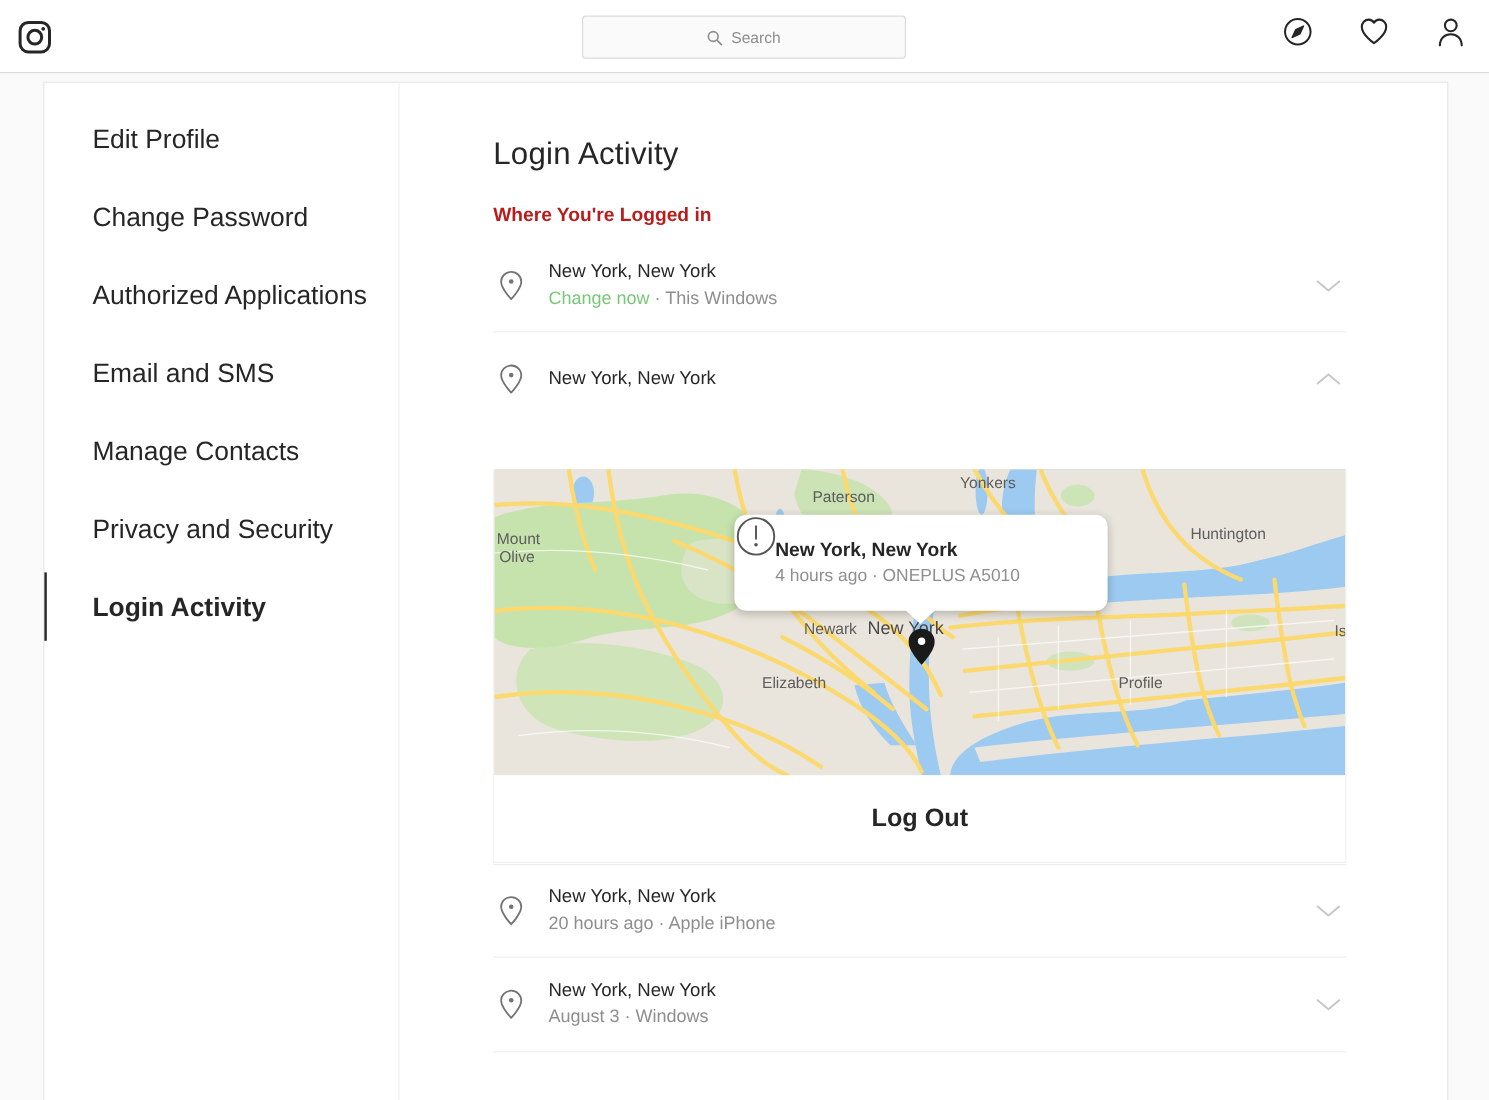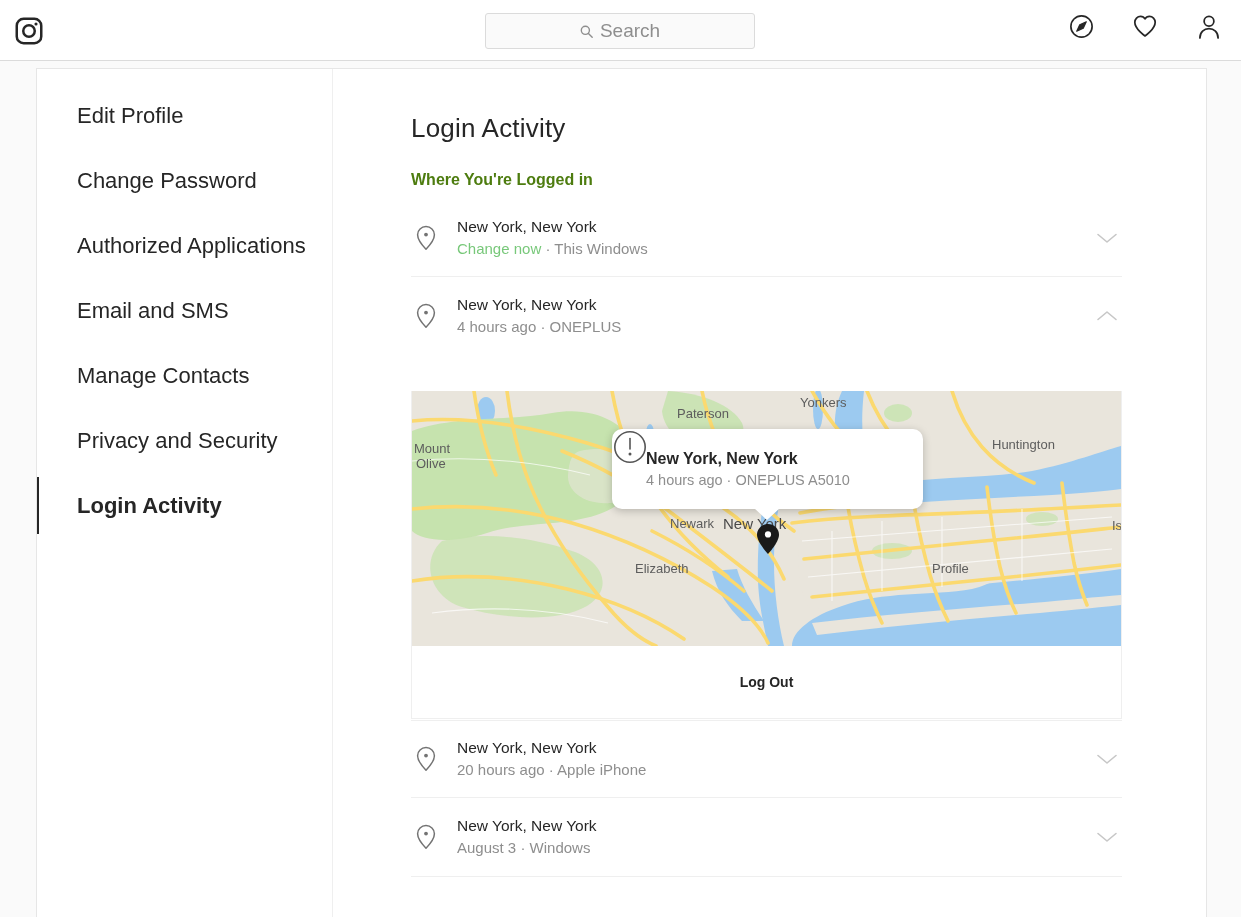--- a/index.html
+++ b/index.html
@@ -17,21 +17,21 @@
     background:#fff; border-bottom:1px solid #dbdbdb;
     display:flex; align-items:center;
   }
   .logo-wrap{ position:absolute; left:12px; top:14px; width:34px; height:34px;
               display:flex; align-items:center; justify-content:center; cursor:pointer;}
   .search-box{
     position:absolute; left:485px; top:13px; width:270px; height:36px;
     background:#fafafa; border:1px solid #dbdbdb; border-radius:3px;
     display:flex; align-items:center; justify-content:center; gap:7px; cursor:text;
   }
-  .search-ph{ color:#8e8e8e; font-size:19px; font-family:"Liberation Sans",sans-serif;}
+  .search-ph{ color:#8e8e8e; font-size:13px; font-family:"Liberation Sans",sans-serif;}
   .nav-icons{ position:absolute; right:18px; top:12px; display:flex; align-items:center; gap:36px;}
   .nav-icon{ width:28px; height:28px; cursor:pointer; display:flex; align-items:center; justify-content:center;}
 
   
   .card{
     position:absolute; left:36px; top:68px; width:1171px; height:860px;
     background:#fff; border:1px solid #e6e6e6; display:flex;
   }
   .sidebar{
     width:296px; flex:0 0 296px; border-right:1px solid #efefef;
@@ -44,21 +44,21 @@
   }
   .side-item.active{ font-weight:700; }
   .side-item.active:before{
     content:""; position:absolute; left:0; top:4px; bottom:4px; width:2px; background:#262626;
   }
 
   .content{ flex:1; padding:44px 78px 0 78px; position:relative; }
   .page-title{
     font-size:26px; font-weight:300; color:#262626; letter-spacing:.2px; margin-bottom:27px;
   }
-  .section-title{ font-size:16px; font-weight:700; color:#4d7c0f; margin-bottom:10px;}
+  .section-title{ font-size:16px; font-weight:700; color:#b91c1c; margin-bottom:10px;}
 
   
   .login-list{ width:711px; }
   .login-row{
     display:flex; align-items:center; height:78px; cursor:pointer;
     border-bottom:1px solid #efefef; position:relative;
   }
   .login-row.no-border{ border-bottom:none; }
   .pin-icon{ width:30px; flex:0 0 30px; display:flex; align-items:center; justify-content:center; }
   .row-texts{ flex:1; padding-left:16px; }
@@ -89,21 +89,21 @@
     border-left:13px solid transparent; border-right:13px solid transparent;
     border-top:12px solid #fff;
   }
   .popup-title{ font-size:16px; font-weight:700; color:#262626; line-height:1.45;}
   .popup-meta{ font-size:14.5px; color:#8e8e8e; line-height:1.45;}
 
   .logout-bar{
     height:72px; display:flex; align-items:center; justify-content:center;
     background:#fff; cursor:pointer;
   }
-  .logout-label{ font-size:14px; font-weight:700; color:#262626;}
+  .logout-label{ font-size:21px; font-weight:700; color:#262626;}
 
   .bottom-rule{ width:711px; border-top:1px solid #efefef; }
 </style>
 </head>
 <body>
 
 <div class="navbar">
   <div class="logo-wrap">
     <svg width="30" height="30" viewBox="0 0 24 24" fill="none" stroke="#262626" stroke-width="2">
       <rect x="2.2" y="2.2" width="19.6" height="19.6" rx="5.5"></rect>
@@ -193,21 +193,20 @@
 
       <div class="login-row no-border">
         <div class="pin-icon">
           <svg width="22" height="26" viewBox="0 0 22 26" fill="none" stroke="#737373" stroke-width="1.5">
             <path d="M11 1.6 C6.3 1.6 2.6 5.2 2.6 9.7 C2.6 15.4 11 24.2 11 24.2 C11 24.2 19.4 15.4 19.4 9.7 C19.4 5.2 15.7 1.6 11 1.6 Z" stroke-linejoin="round"></path>
             <circle cx="11" cy="9.6" r="1.9" fill="#737373" stroke="none"></circle>
           </svg>
         </div>
         <div class="row-texts">
           <div class="row-city">New York, New York</div>
-          <div class="row-meta"><span>4 hours ago</span><span> · </span><span>ONEPLUS</span></div>
         </div>
         <div class="chev">
           <svg width="22" height="14" viewBox="0 0 22 14" fill="none" stroke="#c7c7c7" stroke-width="1.6">
             <polyline points="2,10.5 11,3 20,10.5" stroke-linecap="round" stroke-linejoin="round"></polyline>
           </svg>
         </div>
       </div>
 
       <div class="detail-panel">
         <div class="map">

